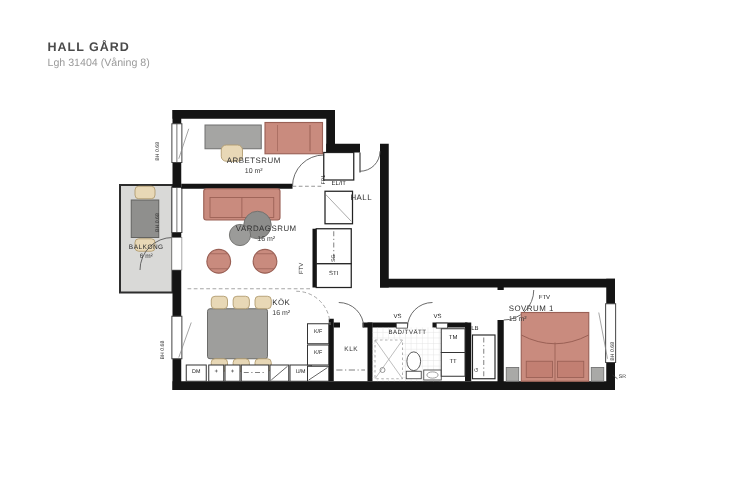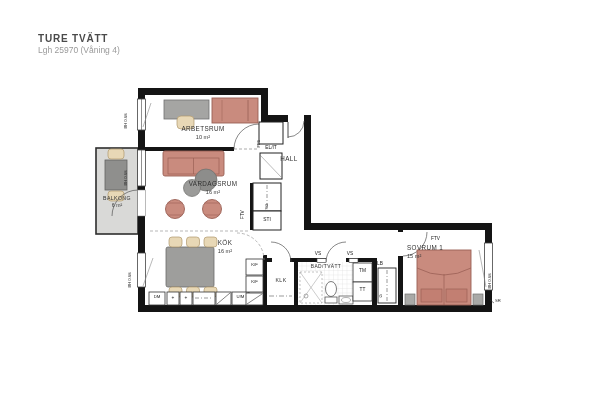--- a/index.html
+++ b/index.html
@@ -190,22 +190,22 @@
         <line x1="444" y1="274" x2="444" y2="305" stroke="#9a6055" stroke-width="0.7"></line>
         <rect x="421" y="289" width="21" height="13" fill="#c27f72" stroke="#9a6055" stroke-width="0.7"></rect>
         <rect x="446" y="289" width="21" height="13" fill="#c27f72" stroke="#9a6055" stroke-width="0.7"></rect>
       </g>
       <rect x="405" y="294" width="10" height="11" fill="#a9a9a7" stroke="#707070" stroke-width="0.7"></rect>
       <rect x="473" y="294" width="10" height="11" fill="#a9a9a7" stroke="#707070" stroke-width="0.7"></rect>
     </g>
     <line x1="490" y1="300" x2="494" y2="303" stroke="#333" stroke-width="0.6"></line>
   </svg>
 
-  <div class="lbl title" style="left:38px;top:33px;">TURE TVÄTT</div>
-  <div class="lbl subtitle" style="left:38px;top:46px;">Lgh 25970 (Våning 4)</div>
+  <div class="lbl title" style="left:38px;top:33px;">HALL GÅRD</div>
+  <div class="lbl subtitle" style="left:38px;top:46px;">Lgh 31404 (Våning 8)</div>
 
   <div class="lbl room" style="left:158px;top:126px;width:90px;">ARBETSRUM</div>
   <div class="lbl area" style="left:158px;top:134px;width:90px;">10 m²</div>
 
   <div class="lbl room" style="left:168px;top:181px;width:90px;">VARDAGSRUM</div>
   <div class="lbl area" style="left:168px;top:189px;width:90px;">16 m²</div>
 
   <div class="lbl room" style="left:210px;top:240px;width:30px;">KÖK</div>
   <div class="lbl area" style="left:210px;top:248px;width:30px;">16 m²</div>
 

